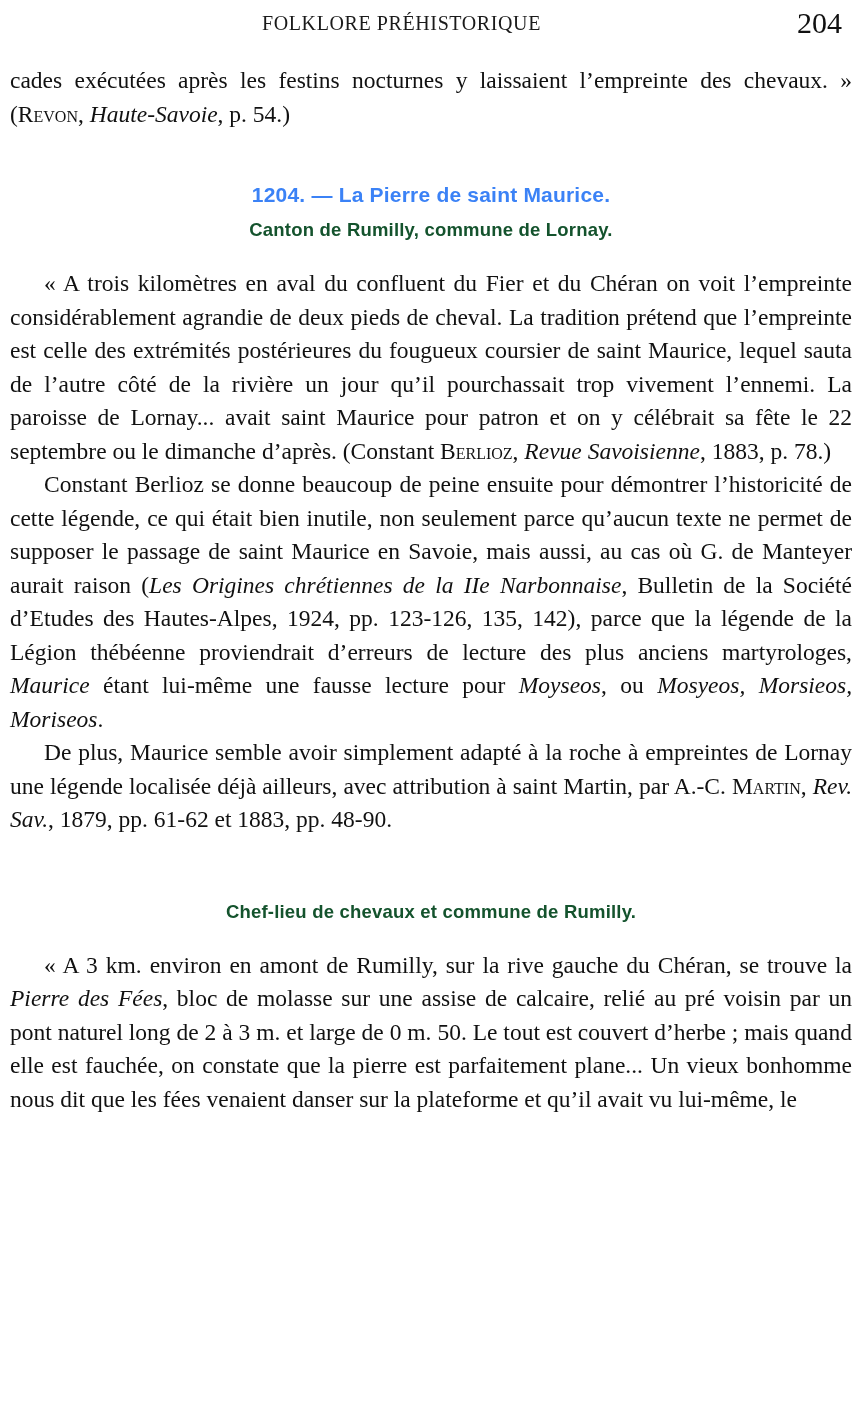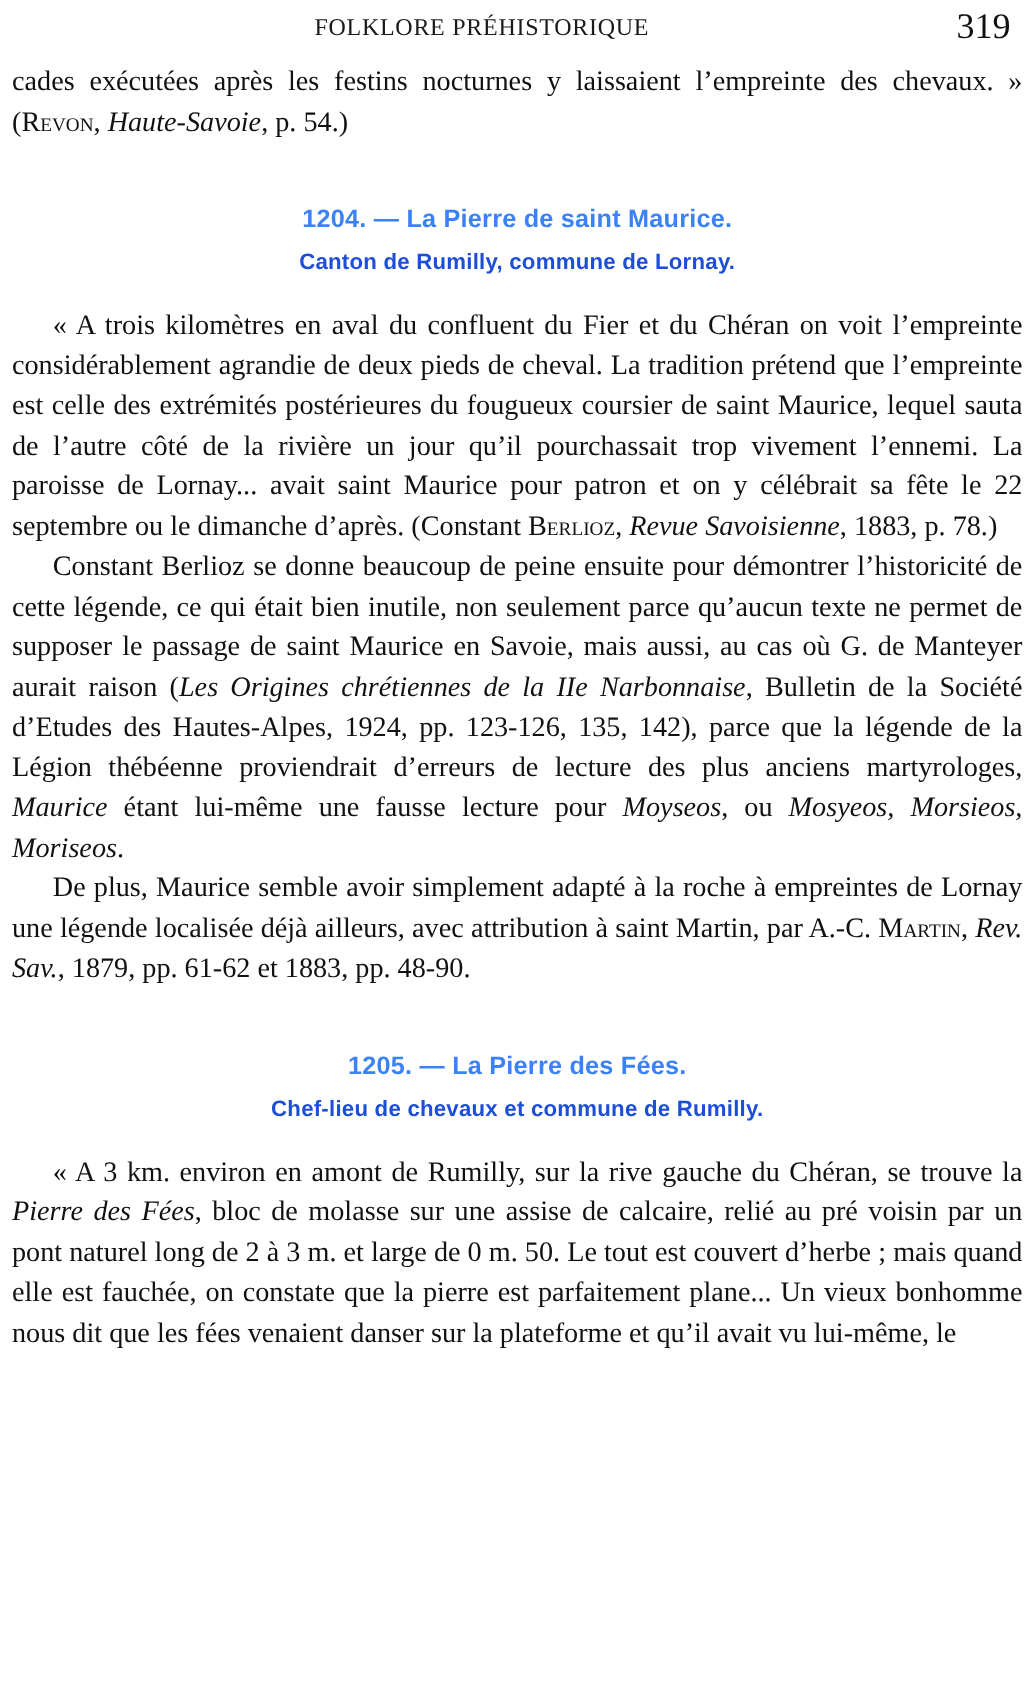--- a/index.html
+++ b/index.html
@@ -38,21 +38,21 @@
   .rh-page {
     position: absolute;
     right: 8px;
     top: -4px;
     font-size: 30px;
     color: #111;
   }
   
   .col {
     width: 842px;
-    margin: 0 auto;
+    margin: 12px auto;
   }
   p {
     margin: 0;
     font-size: 23.5px;
     line-height: 33.5px;
     text-align: justify;
     text-justify: inter-word;
     hyphens: manual;
   }
   p.cont {
@@ -81,35 +81,35 @@
   }
   .sec-title .num {
     font-family: "Liberation Sans", sans-serif;
   }
   .sec-sub {
     text-align: center;
     font-family: "Liberation Sans", sans-serif;
     font-weight: bold;
     font-size: 18.5px;
     letter-spacing: 0.2px;
-    color: #1d4ed8;
+    color: #14532d;
     margin-top: 12px;
   }
   .after-heading {
     height: 26px;
   }
 </style>
 </head>
 <body>
 
 <div class="page">
 
   <div class="running-head">
     <div class="rh-title">FOLKLORE PRÉHISTORIQUE</div>
-    <div class="rh-page">319</div>
+    <div class="rh-page">204</div>
   </div>
 
   <div class="col">
 
     <p class="cont">
       <span>cades exécutées après les festins nocturnes y laissaient l’empreinte des chevaux. » (</span><span class="sc">Revon</span><span>, </span><span class="it">Haute-Savoie</span><span>, p. 54.)</span>
     </p>
 
     <div class="sec-gap-top"></div>
     <div class="sec-title">
@@ -126,25 +126,20 @@
 
     <p class="indent">
       <span>Constant Berlioz se donne beaucoup de peine ensuite pour démontrer l’historicité de cette légende, ce qui était bien inutile, non seulement parce qu’aucun texte ne permet de supposer le passage de saint Maurice en Savoie, mais aussi, au cas où G. de Manteyer aurait raison (</span><span class="it">Les Origines chrétiennes de la IIe Narbonnaise</span><span>, Bulletin de la Société d’Etudes des Hautes-Alpes, 1924, pp. 123-126, 135, 142), parce que la légende de la Légion thébéenne proviendrait d’erreurs de lecture des plus anciens martyrologes, </span><span class="it">Maurice</span><span> étant lui-même une fausse lecture pour </span><span class="it">Moyseos</span><span>, ou </span><span class="it">Mosyeos, Morsieos, Moriseos</span><span>.</span>
     </p>
 
     <p class="indent">
       <span>De plus, Maurice semble avoir simplement adapté à la roche à empreintes de Lornay une légende localisée déjà ailleurs, avec attribution à saint Martin, par A.-C. </span><span class="sc">Martin</span><span>, </span><span class="it">Rev. Sav.</span><span>, 1879, pp. 61-62 et 1883, pp. 48-90.</span>
     </p>
 
     <div class="sec-gap-top"></div>
-    <div class="sec-title">
-      <span class="num">1205.</span>
-      <span>—</span>
-      <span>La Pierre des Fées.</span>
-    </div>
     <div class="sec-sub">Chef-lieu de chevaux et commune de Rumilly.</div>
     <div class="after-heading"></div>
 
     <p class="indent">
       <span>« A 3 km. environ en amont de Rumilly, sur la rive gauche du Chéran, se trouve la </span><span class="it">Pierre des Fées</span><span>, bloc de molasse sur une assise de calcaire, relié au pré voisin par un pont naturel long de 2 à 3 m. et large de 0 m. 50. Le tout est couvert d’herbe ; mais quand elle est fauchée, on constate que la pierre est parfaitement plane... Un vieux bonhomme nous dit que les fées venaient danser sur la plateforme et qu’il avait vu lui-même, le</span>
     </p>
 
   </div>
 </div>
 

